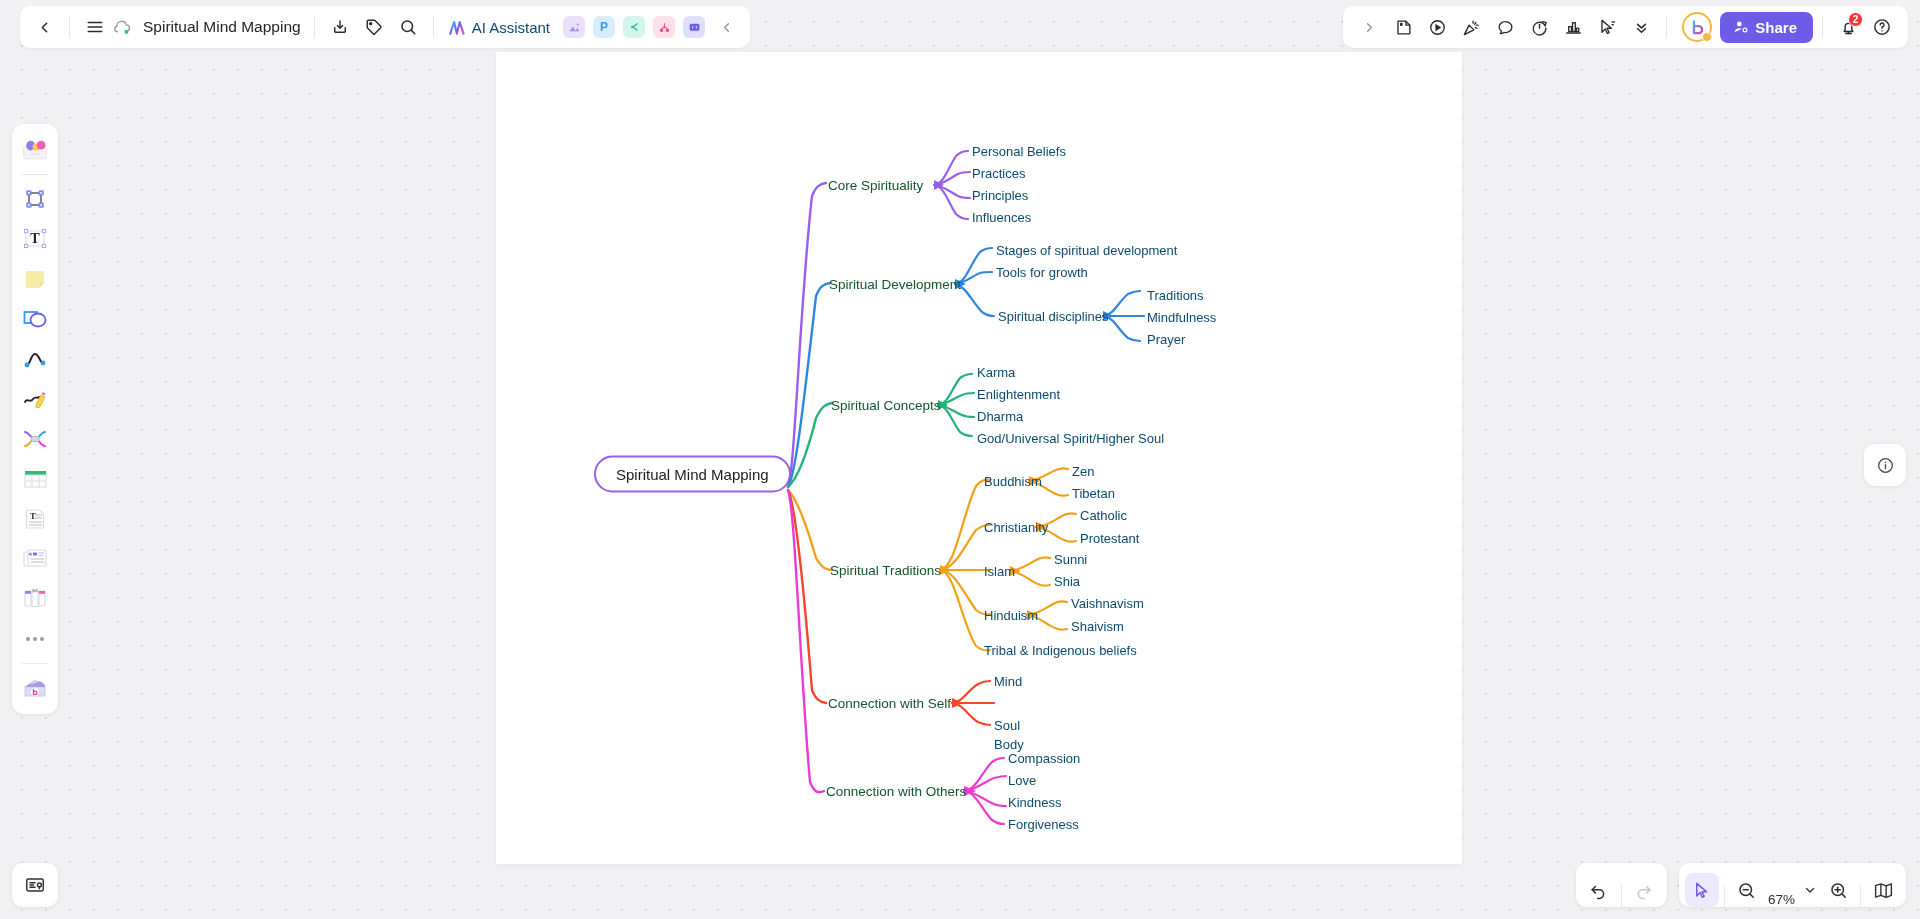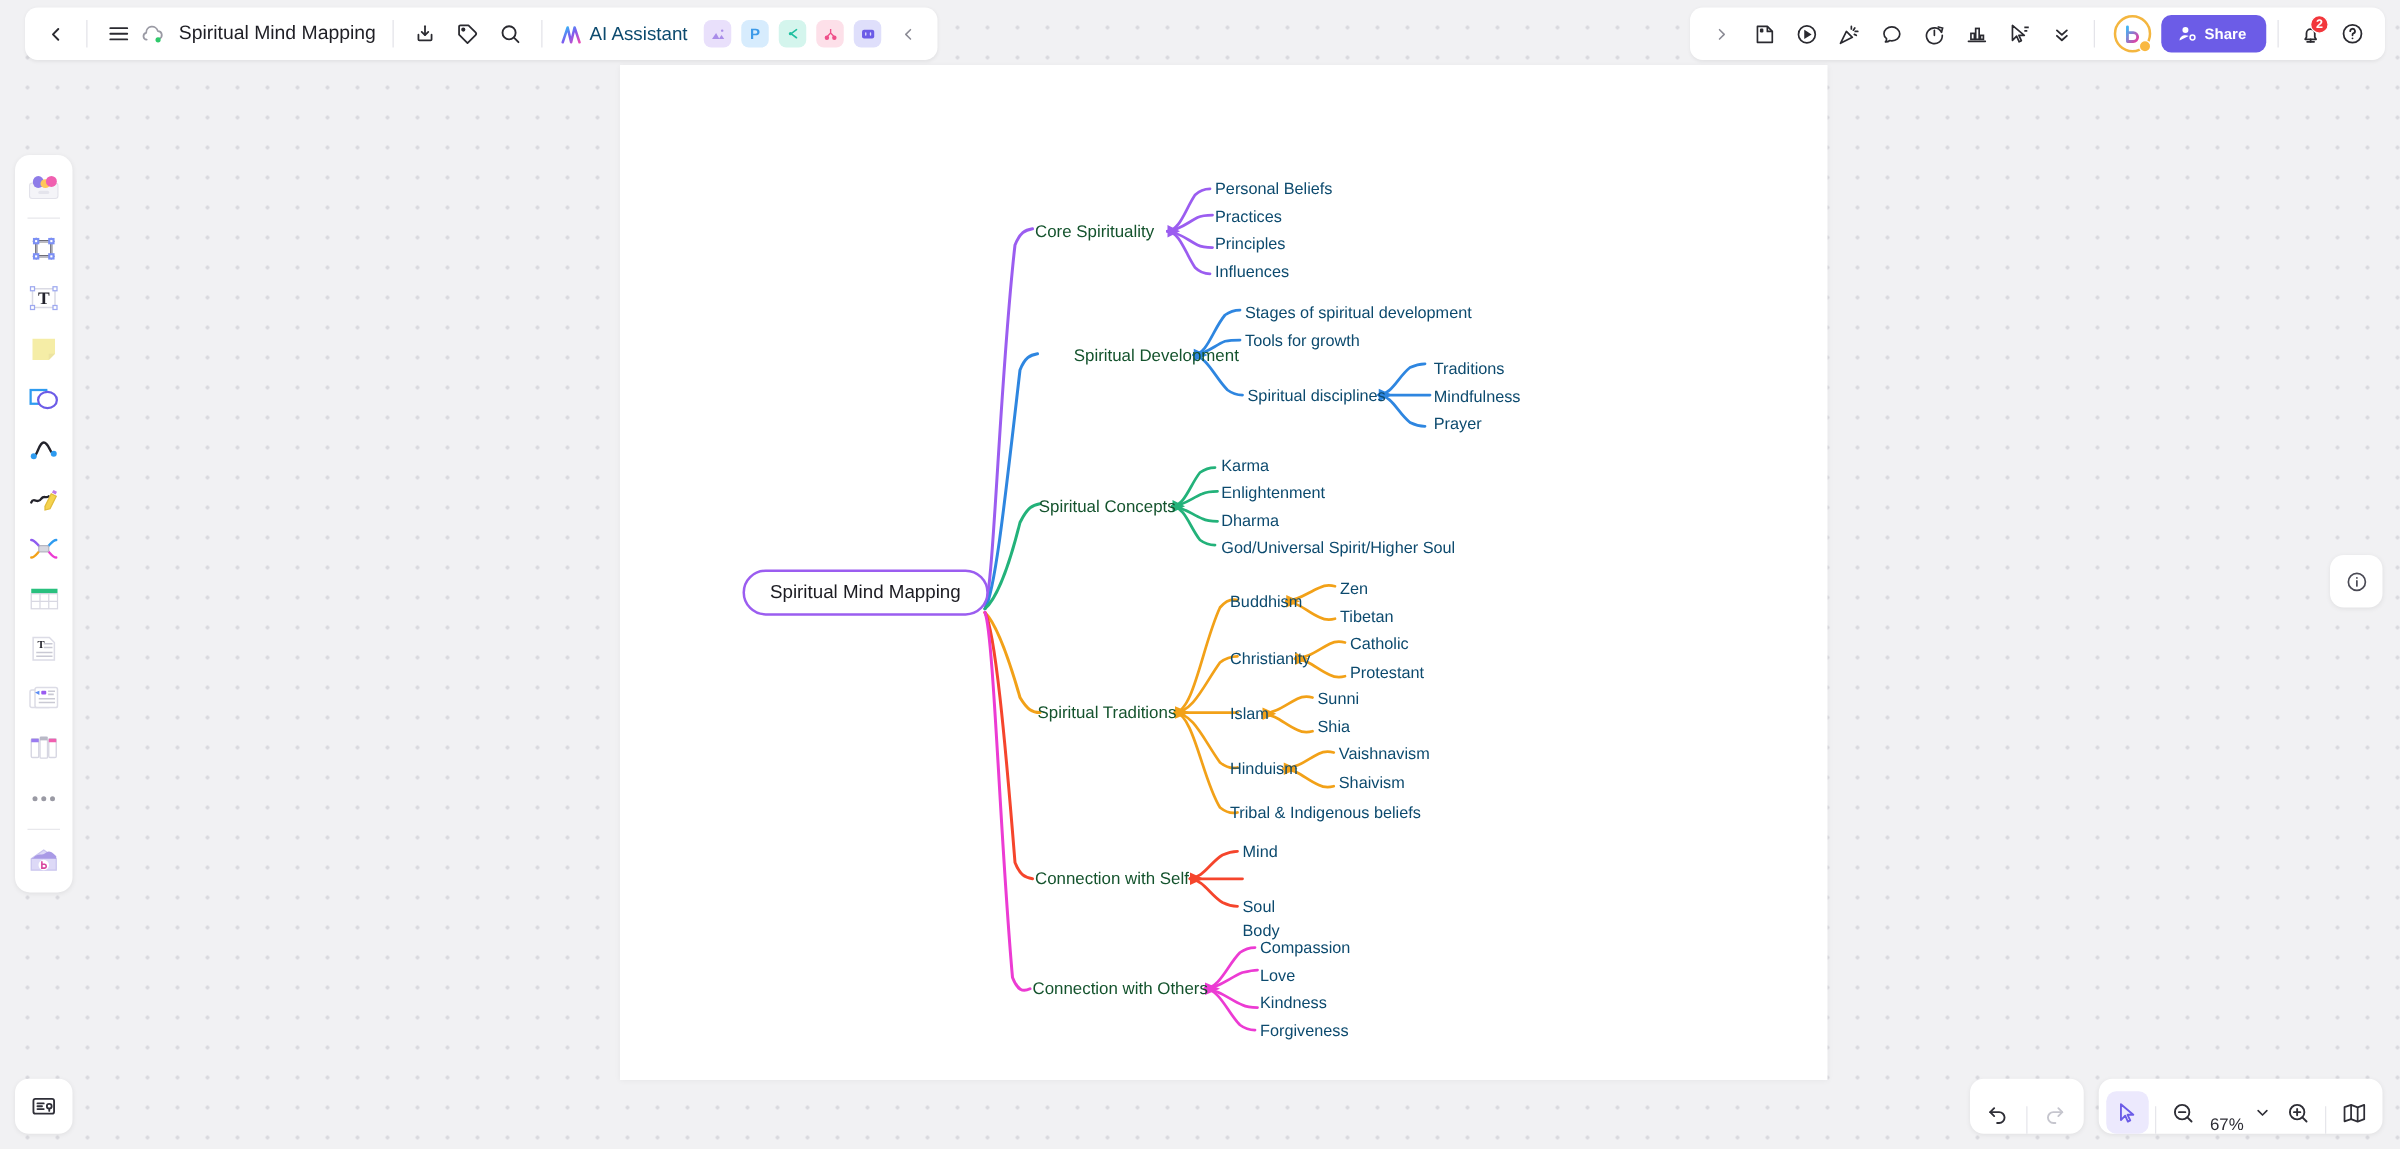--- a/index.html
+++ b/index.html
@@ -64,21 +64,21 @@
   .topbar-right {
     position: absolute; right: 12px; top: 6px;
     height: 42px; display: flex; align-items: center;
     background: #ffffff; border-radius: 10px;
     padding: 0 10px; gap: 2px;
     box-shadow: 0 1px 3px rgba(0,0,0,.06);
   }
   .share-btn {
     display: flex; align-items: center; gap: 6px;
     background: #6c5ce7; color: #fff;
-    font-size: 12px; font-weight: 600;
+    font-size: 15px; font-weight: 600;
     padding: 7px 16px 7px 13px; border-radius: 8px;
     border: none; cursor: pointer; white-space: nowrap;
   }
   .avatar-ring {
     width: 30px; height: 30px; border-radius: 50%;
     border: 2px solid #f4b63f;
     display: flex; align-items: center; justify-content: center;
     position: relative; margin: 0 6px; cursor: pointer;
     background: #fff;
   }
@@ -259,21 +259,21 @@
       <path d="M964,791 C976,792 982,810 992,820 C996,823 1000,824 1004,824"></path>
       <path d="M964,786 L976,791 L964,796 Z" fill="#ec3bd3" stroke="none"></path>
     </g>
   </svg>
 
   <div class="mindmap">
 
     <div class="root-node">Spiritual Mind Mapping</div>
 
     <div class="node-label lvl1" style="left:828px;top:185px;">Core Spirituality</div>
-    <div class="node-label lvl1" style="left:859px;top:284px;">Spiritual Development</div>
+    <div class="node-label lvl1" style="left:829px;top:284px;">Spiritual Development</div>
     <div class="node-label lvl1" style="left:831px;top:405px;">Spiritual Concepts</div>
     <div class="node-label lvl1" style="left:830px;top:570px;">Spiritual Traditions</div>
     <div class="node-label lvl1" style="left:828px;top:703px;">Connection with Self</div>
     <div class="node-label lvl1" style="left:826px;top:791px;">Connection with Others</div>
 
     <div class="node-label" style="left:972px;top:151px;">Personal Beliefs</div>
     <div class="node-label" style="left:972px;top:173px;">Practices</div>
     <div class="node-label" style="left:972px;top:195px;">Principles</div>
     <div class="node-label" style="left:972px;top:217px;">Influences</div>
 

